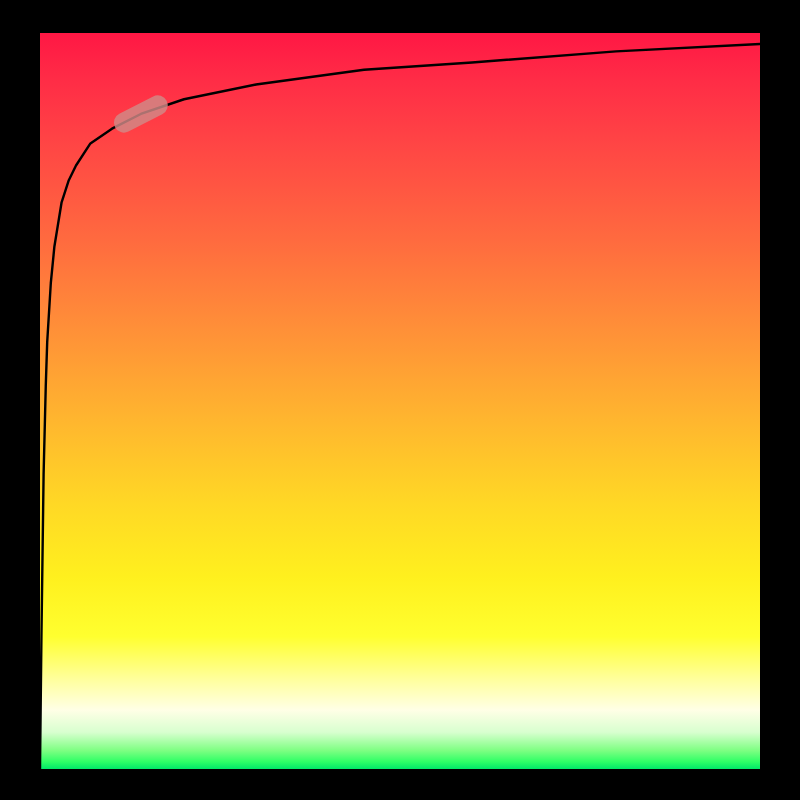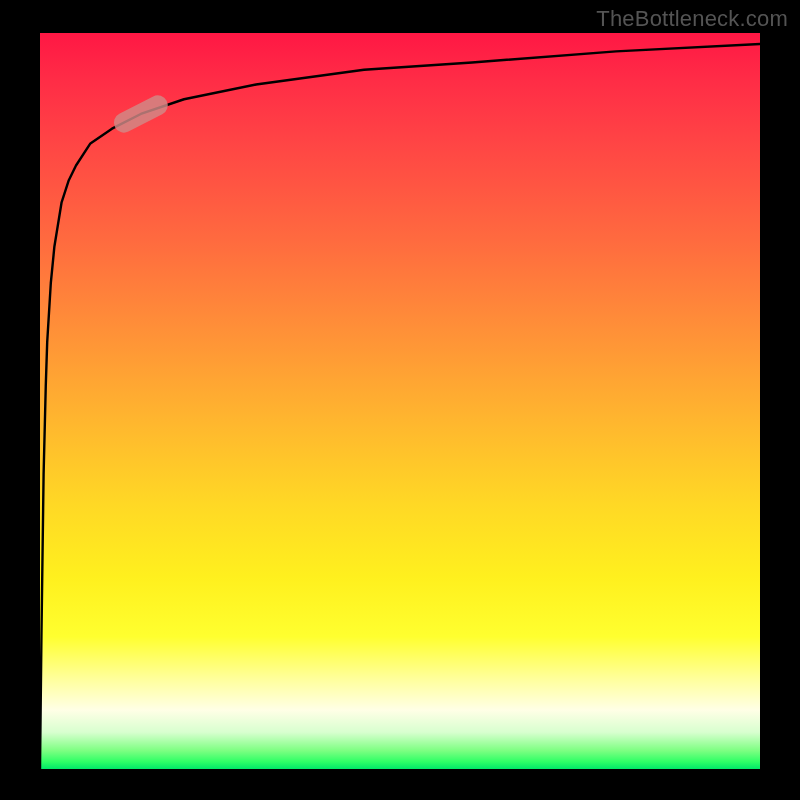--- a/index.html
+++ b/index.html
@@ -77,21 +77,20 @@
     fill: #d18a88;
     fill-opacity: 0.82;
     stroke: none;
   }
 </style>
 </head>
 <body>
 
 <div class="stage">
 
-  <div class="attribution">TheBottleneck.com</div>
 
   <div class="plot-area"></div>
 
   <svg class="curve-svg" viewBox="0 0 720 736" preserveAspectRatio="none">
     <path id="bn-curve-path" class="bn-curve" d="M0.00 736.00 L1.44 603.52 L3.60 441.60 L5.76 353.28 L7.20 309.12 L10.80 250.24 L14.40 213.44 L21.60 169.28 L28.80 147.20 L36.00 132.48 L50.40 110.40 L72.00 95.68 L100.80 80.96 L144.00 66.24 L216.00 51.52 L324.00 36.80 L432.00 29.44 L576.00 18.40 L720.00 11.04"></path>
     <g id="bn-marker-g" transform="translate(100.80,80.96) rotate(-27.07)">
       <rect id="bn-marker-rect" class="bn-marker" rx="10" ry="10" x="-29.00" y="-10.00" width="58" height="20"></rect>
     </g>
   </svg>
 

